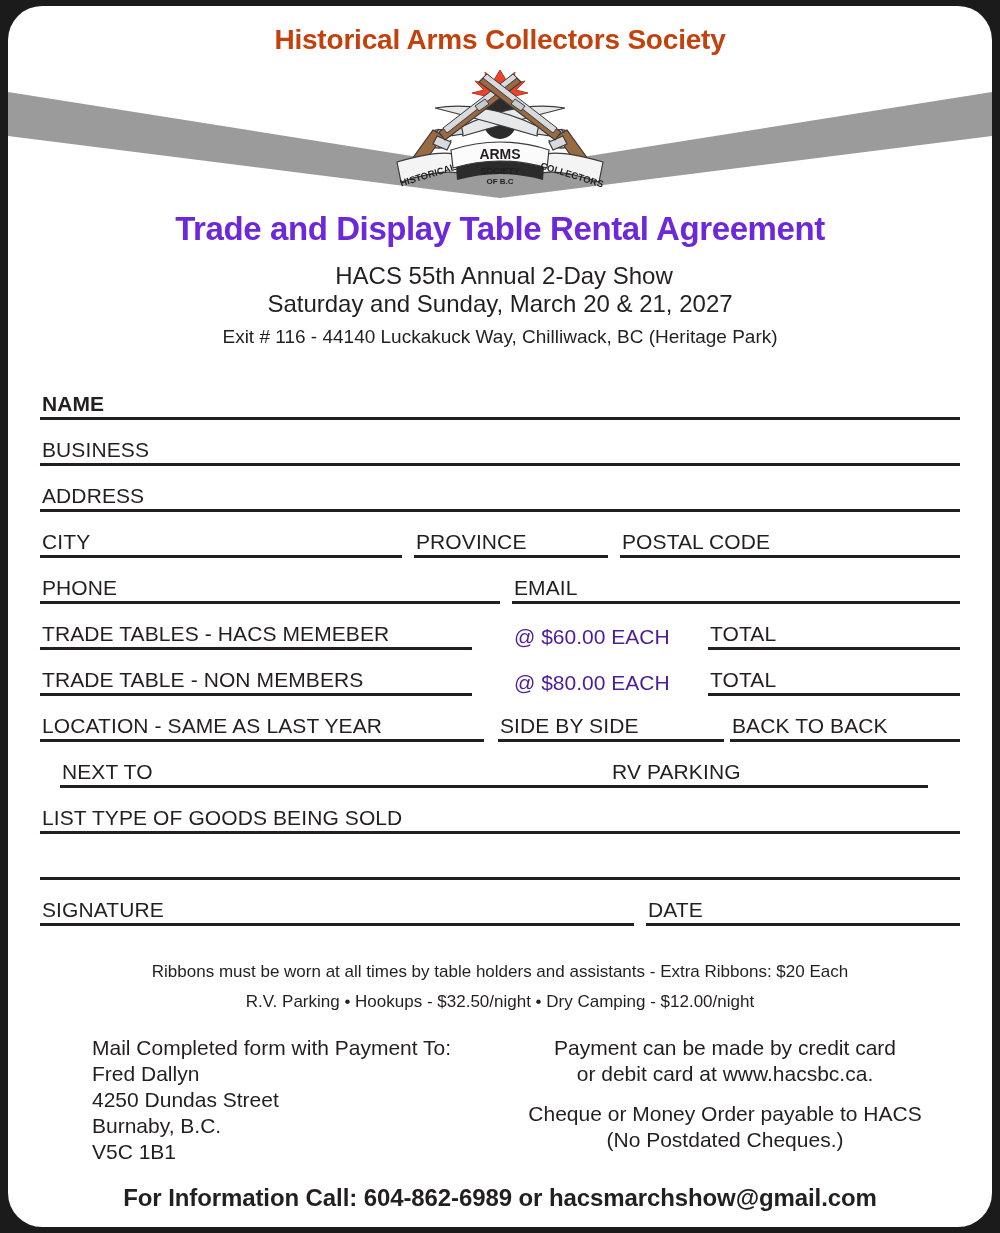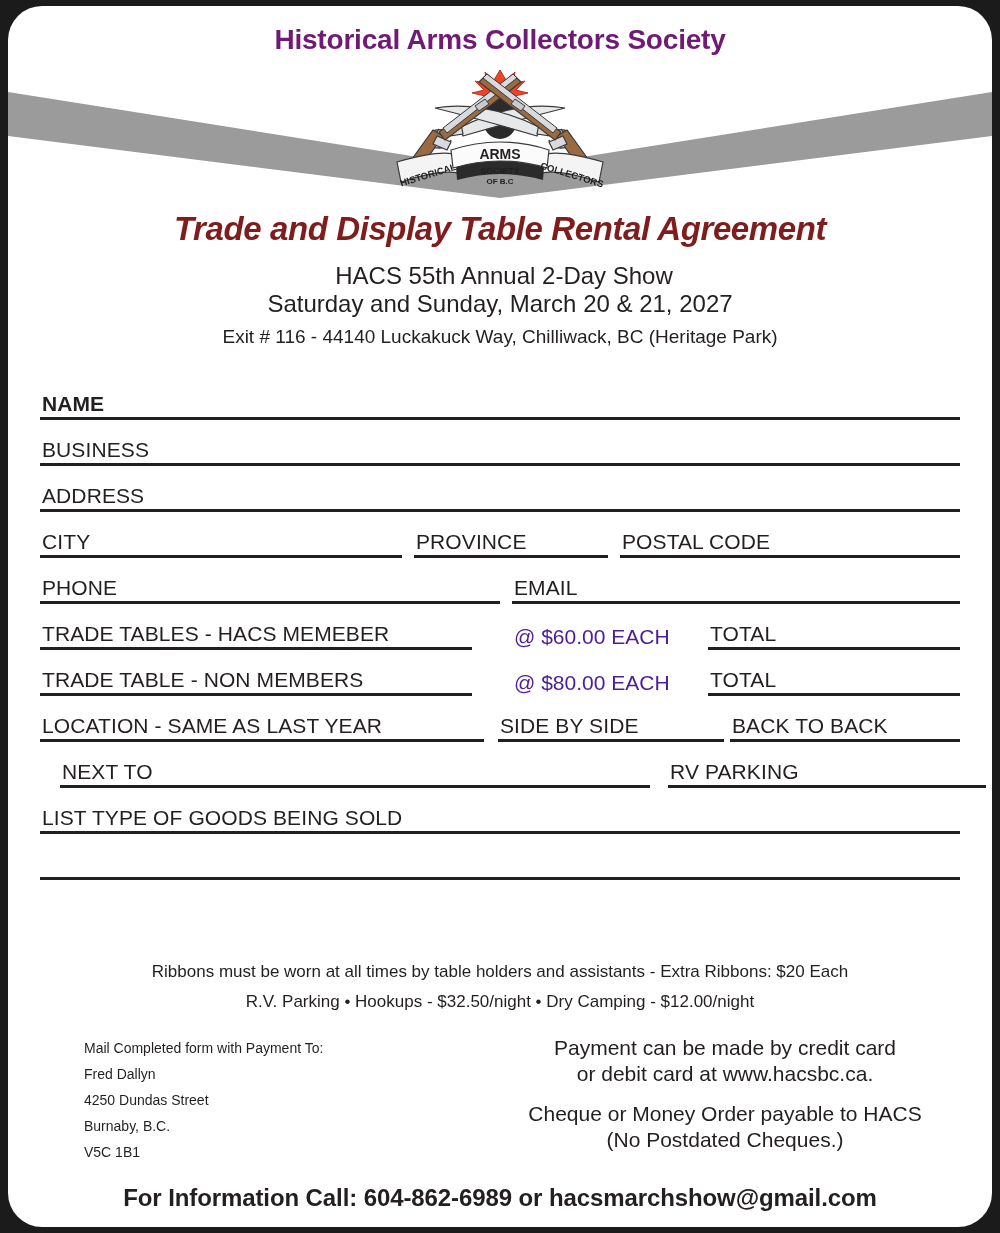--- a/index.html
+++ b/index.html
@@ -48,21 +48,21 @@
   
   .society-title {
     position: absolute;
     left: 0;
     right: 0;
     top: 18px;
     text-align: center;
     font-size: 28px;
     font-weight: bold;
     letter-spacing: -0.2px;
-    color: #701a75;
+    color: #c2410c;
   }
 
   
   .crest {
     position: absolute;
     left: 50%;
     top: 58px;
     transform: translateX(-50%);
     width: 230px;
     height: 125px;
@@ -70,23 +70,22 @@
   .crest svg { display: block; }
 
   
   .doc-title {
     position: absolute;
     left: 0; right: 0;
     top: 204px;
     text-align: center;
     font-size: 33px;
     font-weight: bold;
-    color: #7f1d1d;
+    color: #6d28d9;
     letter-spacing: -0.4px;
-    font-style: italic;
   }
   .show-line1 {
     position: absolute;
     left: 8px; right: 0;
     top: 256px;
     text-align: center;
     font-size: 24px;
     color: #231f20;
   }
   .show-line2 {
@@ -151,23 +150,23 @@
     text-align: center;
     font-size: 17px;
     color: #231f20;
   }
   .note1 { top: 956px; }
   .note2 { top: 986px; }
 
   
   .mailblock {
     position: absolute;
-    left: 76px;
+    left: 84px;
     top: 1029px;
-    font-size: 14px;
+    font-size: 21px;
     line-height: 26px;
     color: #231f20;
     text-align: left;
   }
   .payblock {
     position: absolute;
     left: 492px;
     top: 1029px;
     width: 450px;
     font-size: 21px;
@@ -342,35 +341,43 @@
         </div>
         <div class="fseg" style="left:690px; width:230px;">
           <span class="lbl">BACK TO BACK</span>
         </div>
       </div>
 
       <div class="frow">
         <div class="fseg" style="left:0; width:590px;margin-left:20px;">
           <span class="lbl">NEXT TO</span>
         </div>
-        <div class="fseg" style="left:628px; width:318px;">
+        <div class="fseg" style="left:570px; width:318px;">
           <span class="lbl">RV PARKING</span>
         </div>
       </div>
 
       <div class="frow">
         <div class="fseg" style="left:0; width:920px;">
           <span class="lbl">LIST TYPE OF GOODS BEING SOLD</span>
         </div>
       </div>
 
       <div class="frow">
         <div class="fseg" style="left:0; width:920px;"></div>
       </div>
 
+      <div class="frow">
+        <div class="fseg" style="left:0; width:594px;">
+          <span class="lbl">SIGNATURE</span>
+        </div>
+        <div class="fseg" style="left:606px; width:314px;">
+          <span class="lbl">DATE</span>
+        </div>
+      </div>
 
     </div>
 
     <div class="note note1">Ribbons must be worn at all times by table holders and assistants - Extra Ribbons: $20 Each</div>
     <div class="note note2">R.V. Parking • Hookups - $32.50/night • Dry Camping - $12.00/night</div>
 
     <div class="mailblock">
       <div>Mail Completed form with Payment To:</div>
       <div>Fred Dallyn</div>
       <div>4250 Dundas Street</div>

